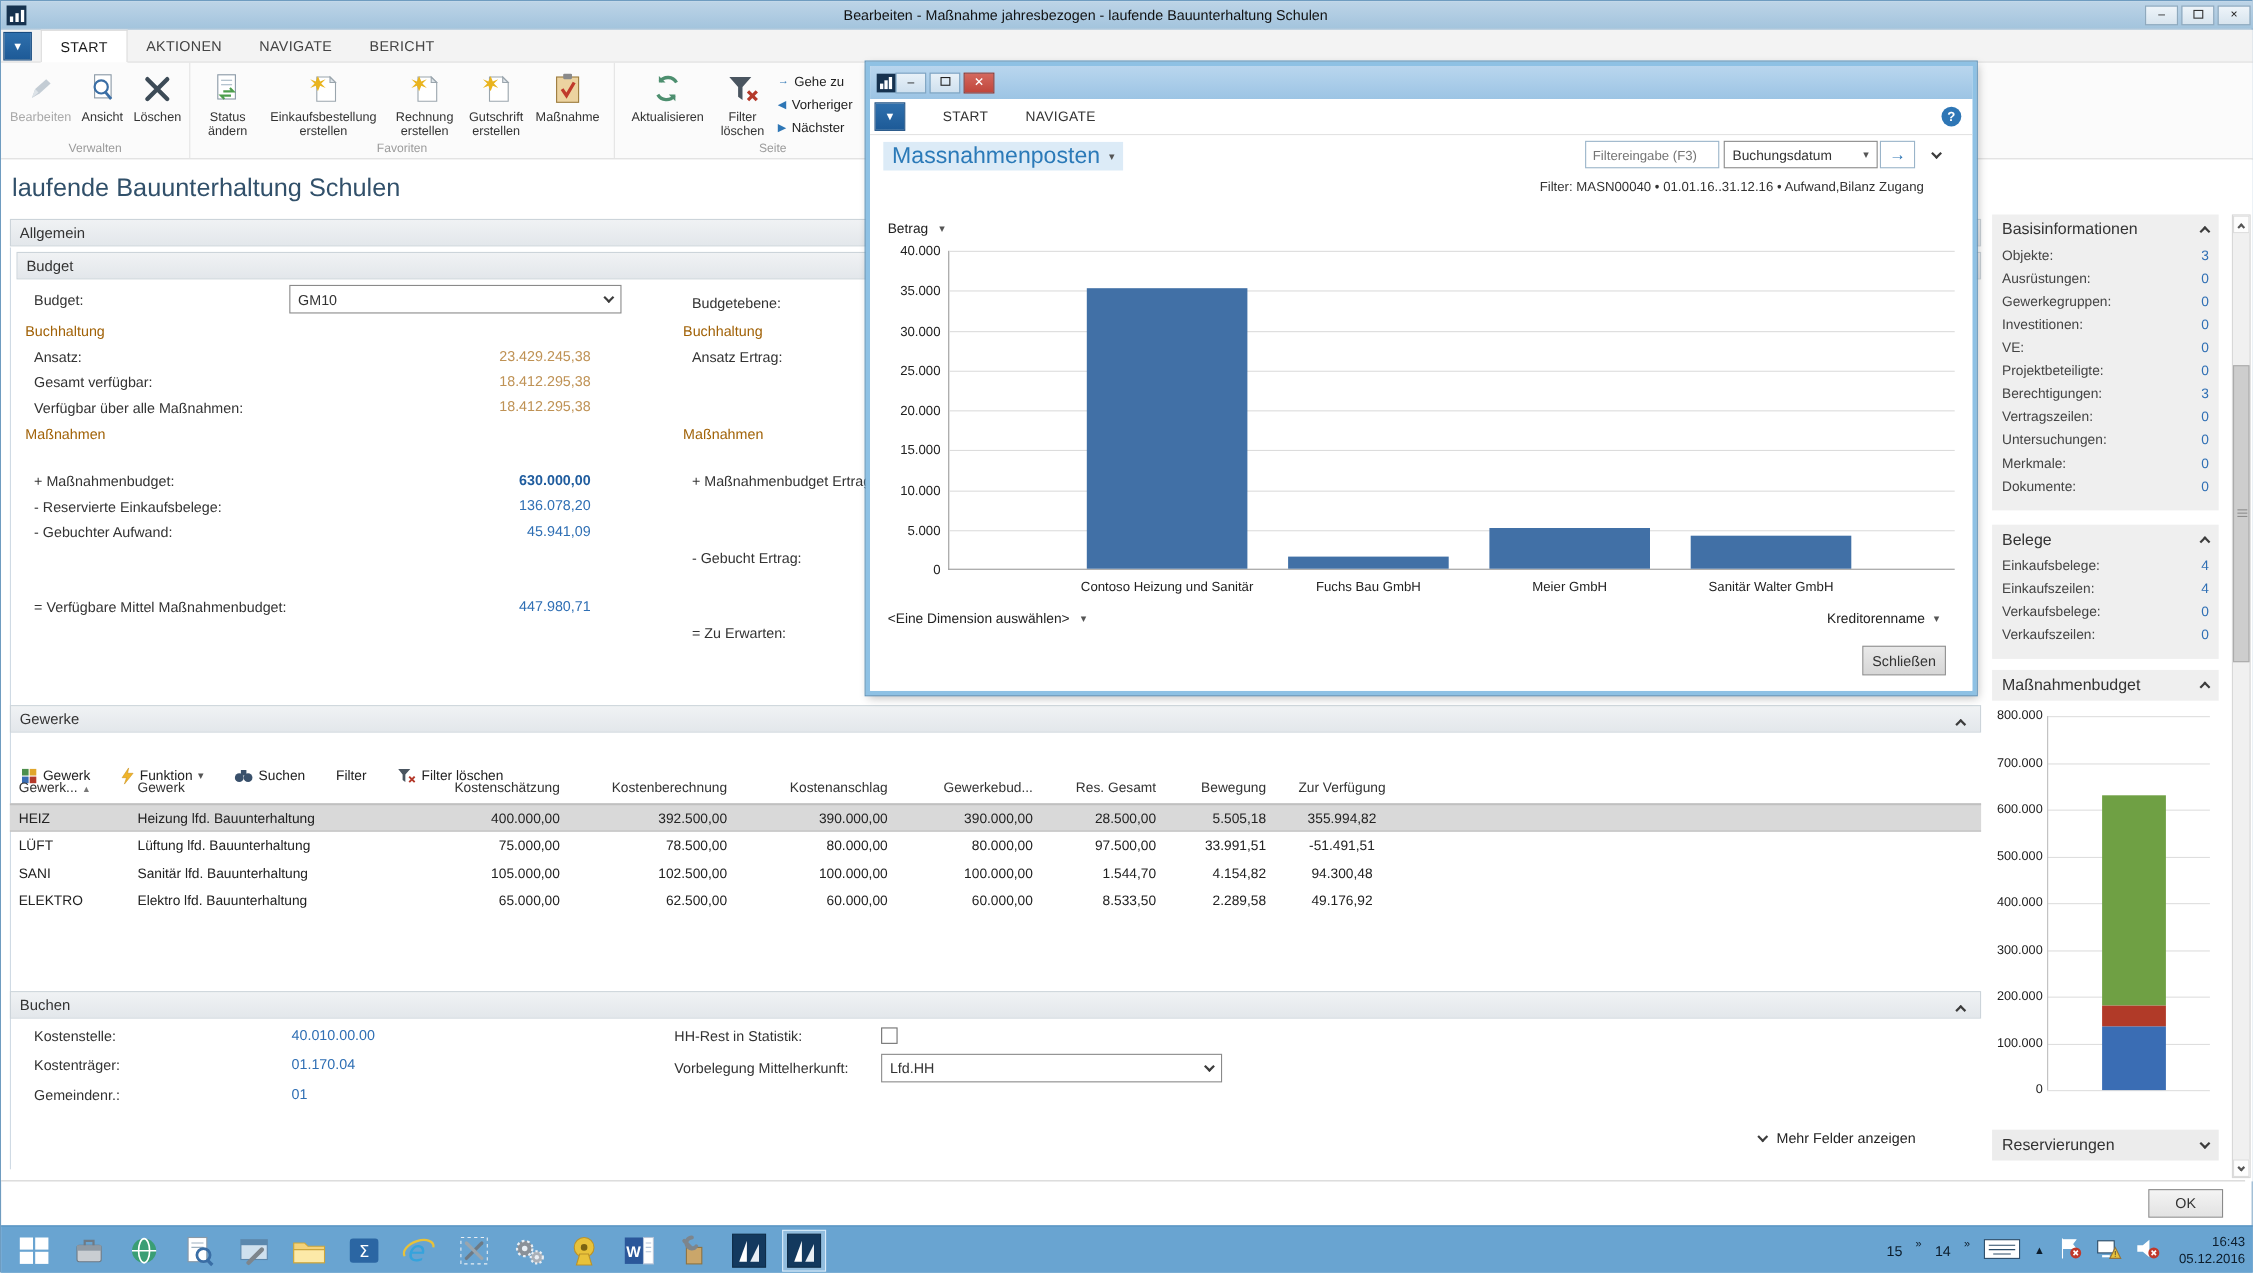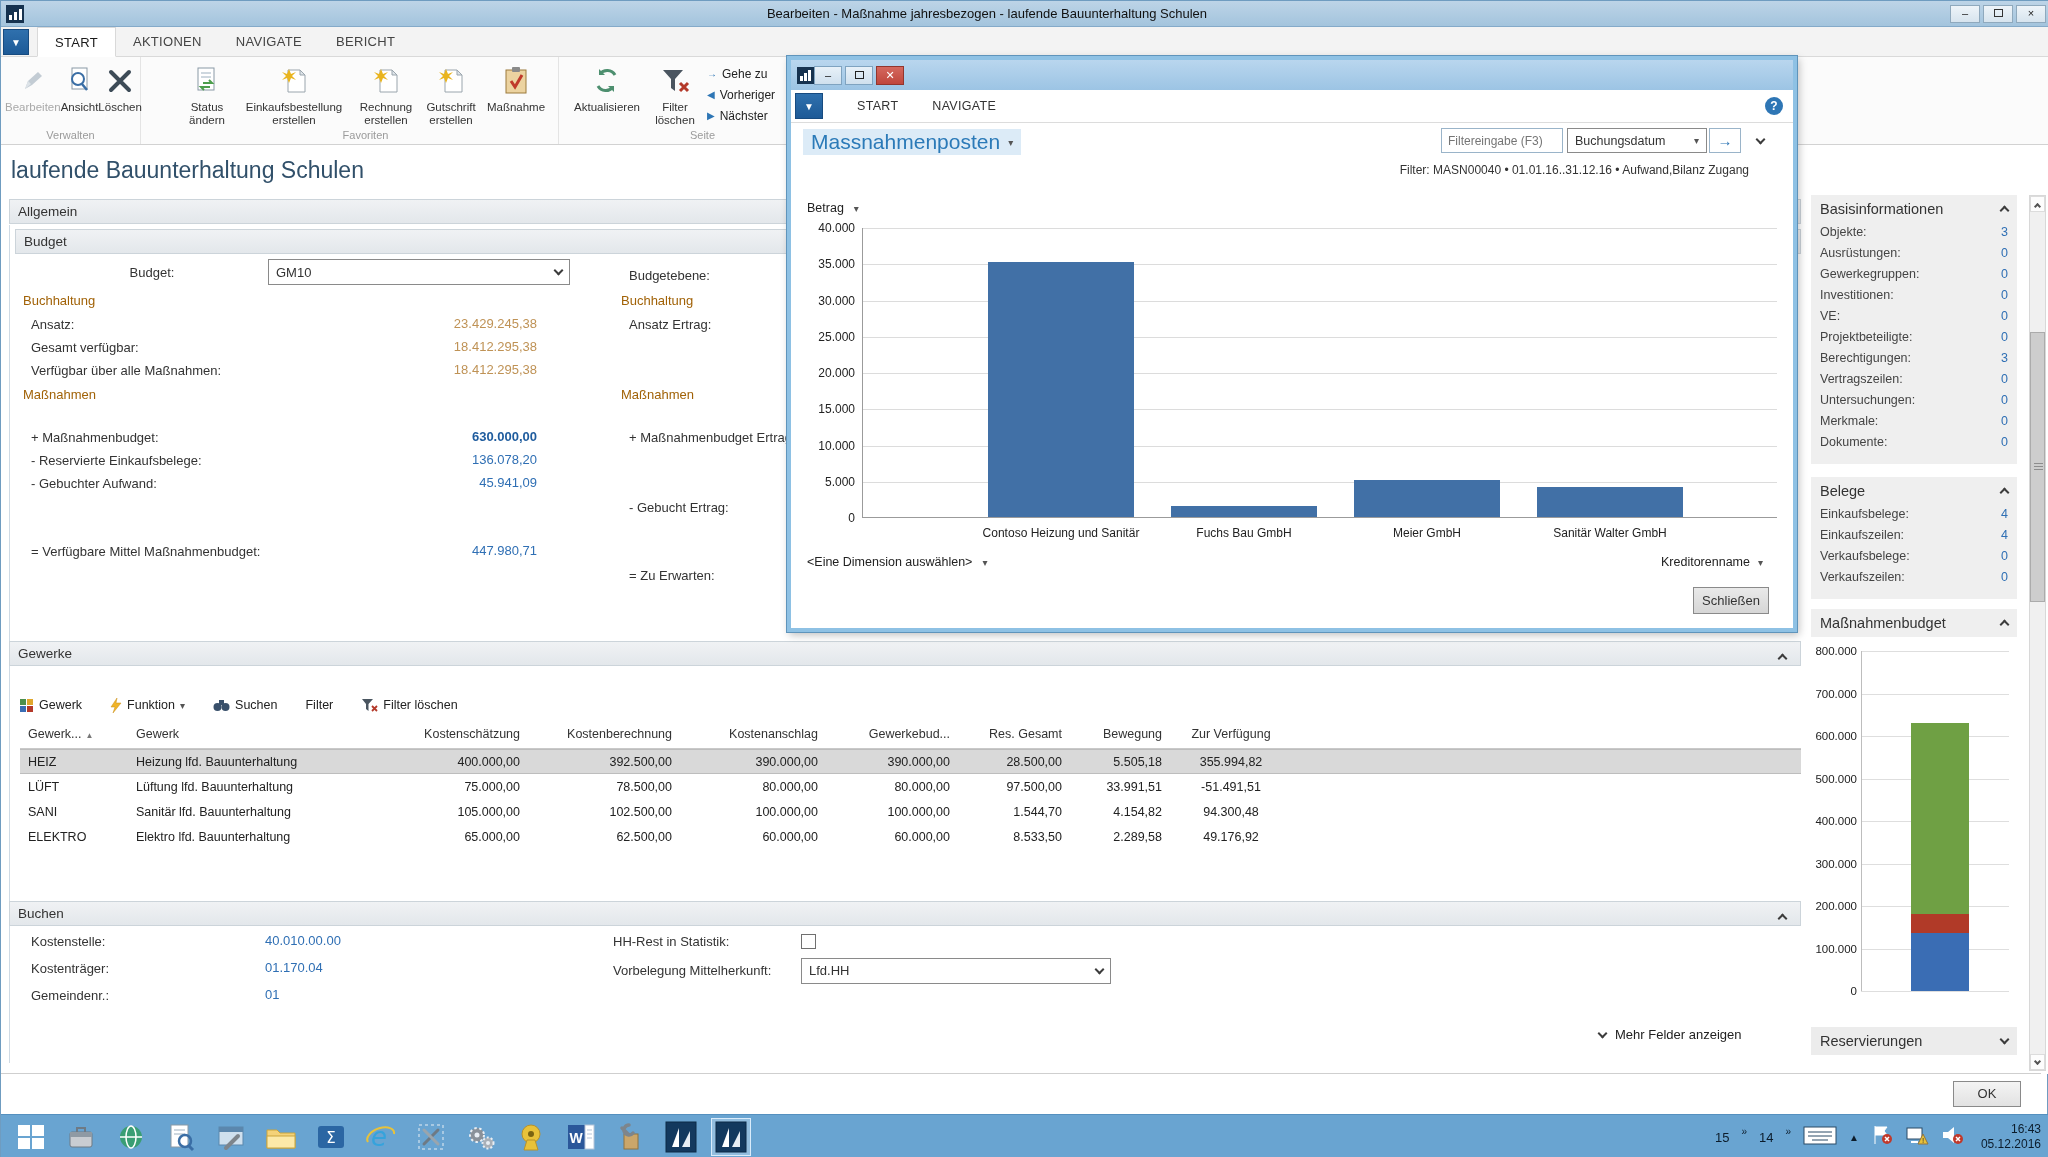--- a/index.html
+++ b/index.html
@@ -55,41 +55,41 @@
 
 
 .frow { position:relative; height:23px; font-size:13px; color:#333; padding-left:16px; white-space:nowrap; }
 .flabel { display:inline-block; width:232px; vertical-align:middle; }
 .fval { position:absolute; left:260px; width:262px; text-align:right; }
 .k-heading { font-weight:normal; color:#a16207; padding-left:8px; }
 .k-tan .fval { color:#bf9255; }
 .k-blue .fval { color:#2f6fb4; }
 .k-bold .fval { color:#1f5c9e; font-weight:bold; }
 #budget-left { position:absolute; left:14px; top:114px; width:560px; }
-#budget-left .frow:nth-child(1) { height:32px;text-align:center; }
+#budget-left .frow:nth-child(1) { height:32px; }
 #budget-left .frow:nth-child(2) { margin-top:2px; }
 #budget-left .frow:nth-child(6) { margin-top:2px; }
 #budget-left .frow:nth-child(7) { margin-top:19px; }
 #budget-left .frow:nth-child(10){ margin-top:45px; }
 #budget-right { position:absolute; left:612px; top:114px; width:280px; }
 #budget-right .frow:nth-child(1) { height:32px; line-height:32px; }
 #budget-right .frow:nth-child(2) { margin-top:2px; }
 #budget-right .frow:nth-child(4) { margin-top:48px; }
 #budget-right .frow:nth-child(5) { margin-top:19px; }
 #budget-right .frow:nth-child(6) { margin-top:47px; }
 #budget-right .frow:nth-child(7) { margin-top:45px; }
 .fake-select { display:inline-flex; align-items:center; justify-content:space-between;
   width:302px; height:26px; border:1px solid #8a8a8a; background:#fff; padding:0 7px;
   font-size:13px; vertical-align:middle; }
 
 
 #gw-toolbar { position:absolute; left:10px; top:548px; height:24px; display:flex; gap:28px;
   align-items:center; font-size:12.5px; color:#222; padding-left:8px; }
 .tbi { display:flex; align-items:center; gap:5px; }
-#gw-table { position:absolute; left:8px; top:574px; width:1792px;padding-left:11px; }
+#gw-table { position:absolute; left:8px; top:556px; width:1792px; }
 .gw-hrow { display:flex; height:30px; align-items:center; border-bottom:1px solid #c9c9c9;
   font-size:12.5px; color:#333; }
 .gw-row { display:flex; height:25px; align-items:center; font-size:12.5px; color:#222; }
 .gw-row.selected { background:#d9d9d9; border-top:1px solid #bdbdbd; border-bottom:1px solid #bdbdbd; }
 .cell { padding:0 8px; overflow:hidden; white-space:nowrap; }
 .c0{width:108px;} .c1{width:250px;} .c2{width:150px;text-align:right;} .c3{width:152px;text-align:right;}
 .c4{width:146px;text-align:right;} .c5{width:132px;text-align:right;} .c6{width:112px;text-align:right;}
 .c7{width:100px;text-align:right;} .c8{width:122px;text-align:center;}
 .sort { font-size:8px; color:#777; margin-left:4px; }
 
@@ -214,21 +214,21 @@
     <div class="appbtn">▼</div>
     <div class="tabs">
       <span class="tab active">START</span>
       <span class="tab">AKTIONEN</span>
       <span class="tab">NAVIGATE</span>
       <span class="tab">BERICHT</span>
     </div>
   </div>
 
   <div id="ribbon">
-    <div class="rgroup" style="left:0;width:140px;">
+    <div class="rgroup" style="left:0;width:172px;">
       <div class="rbtns" style="padding-left:4px;">
         <div class="bigbtn disabled" style="width:64px;">
           <span class="ric">
             <svg width="26" height="26">
                 <path d="M5 21 l3-8 10-9 4 4 -10 9 z" fill="#c3ccd4"></path>
                 <path d="M5 21 l3-8 3 3 z" fill="#dde3e8"></path>
               </svg>
             </span>
           <span class="blabel">Bearbeiten</span>
         </div>

